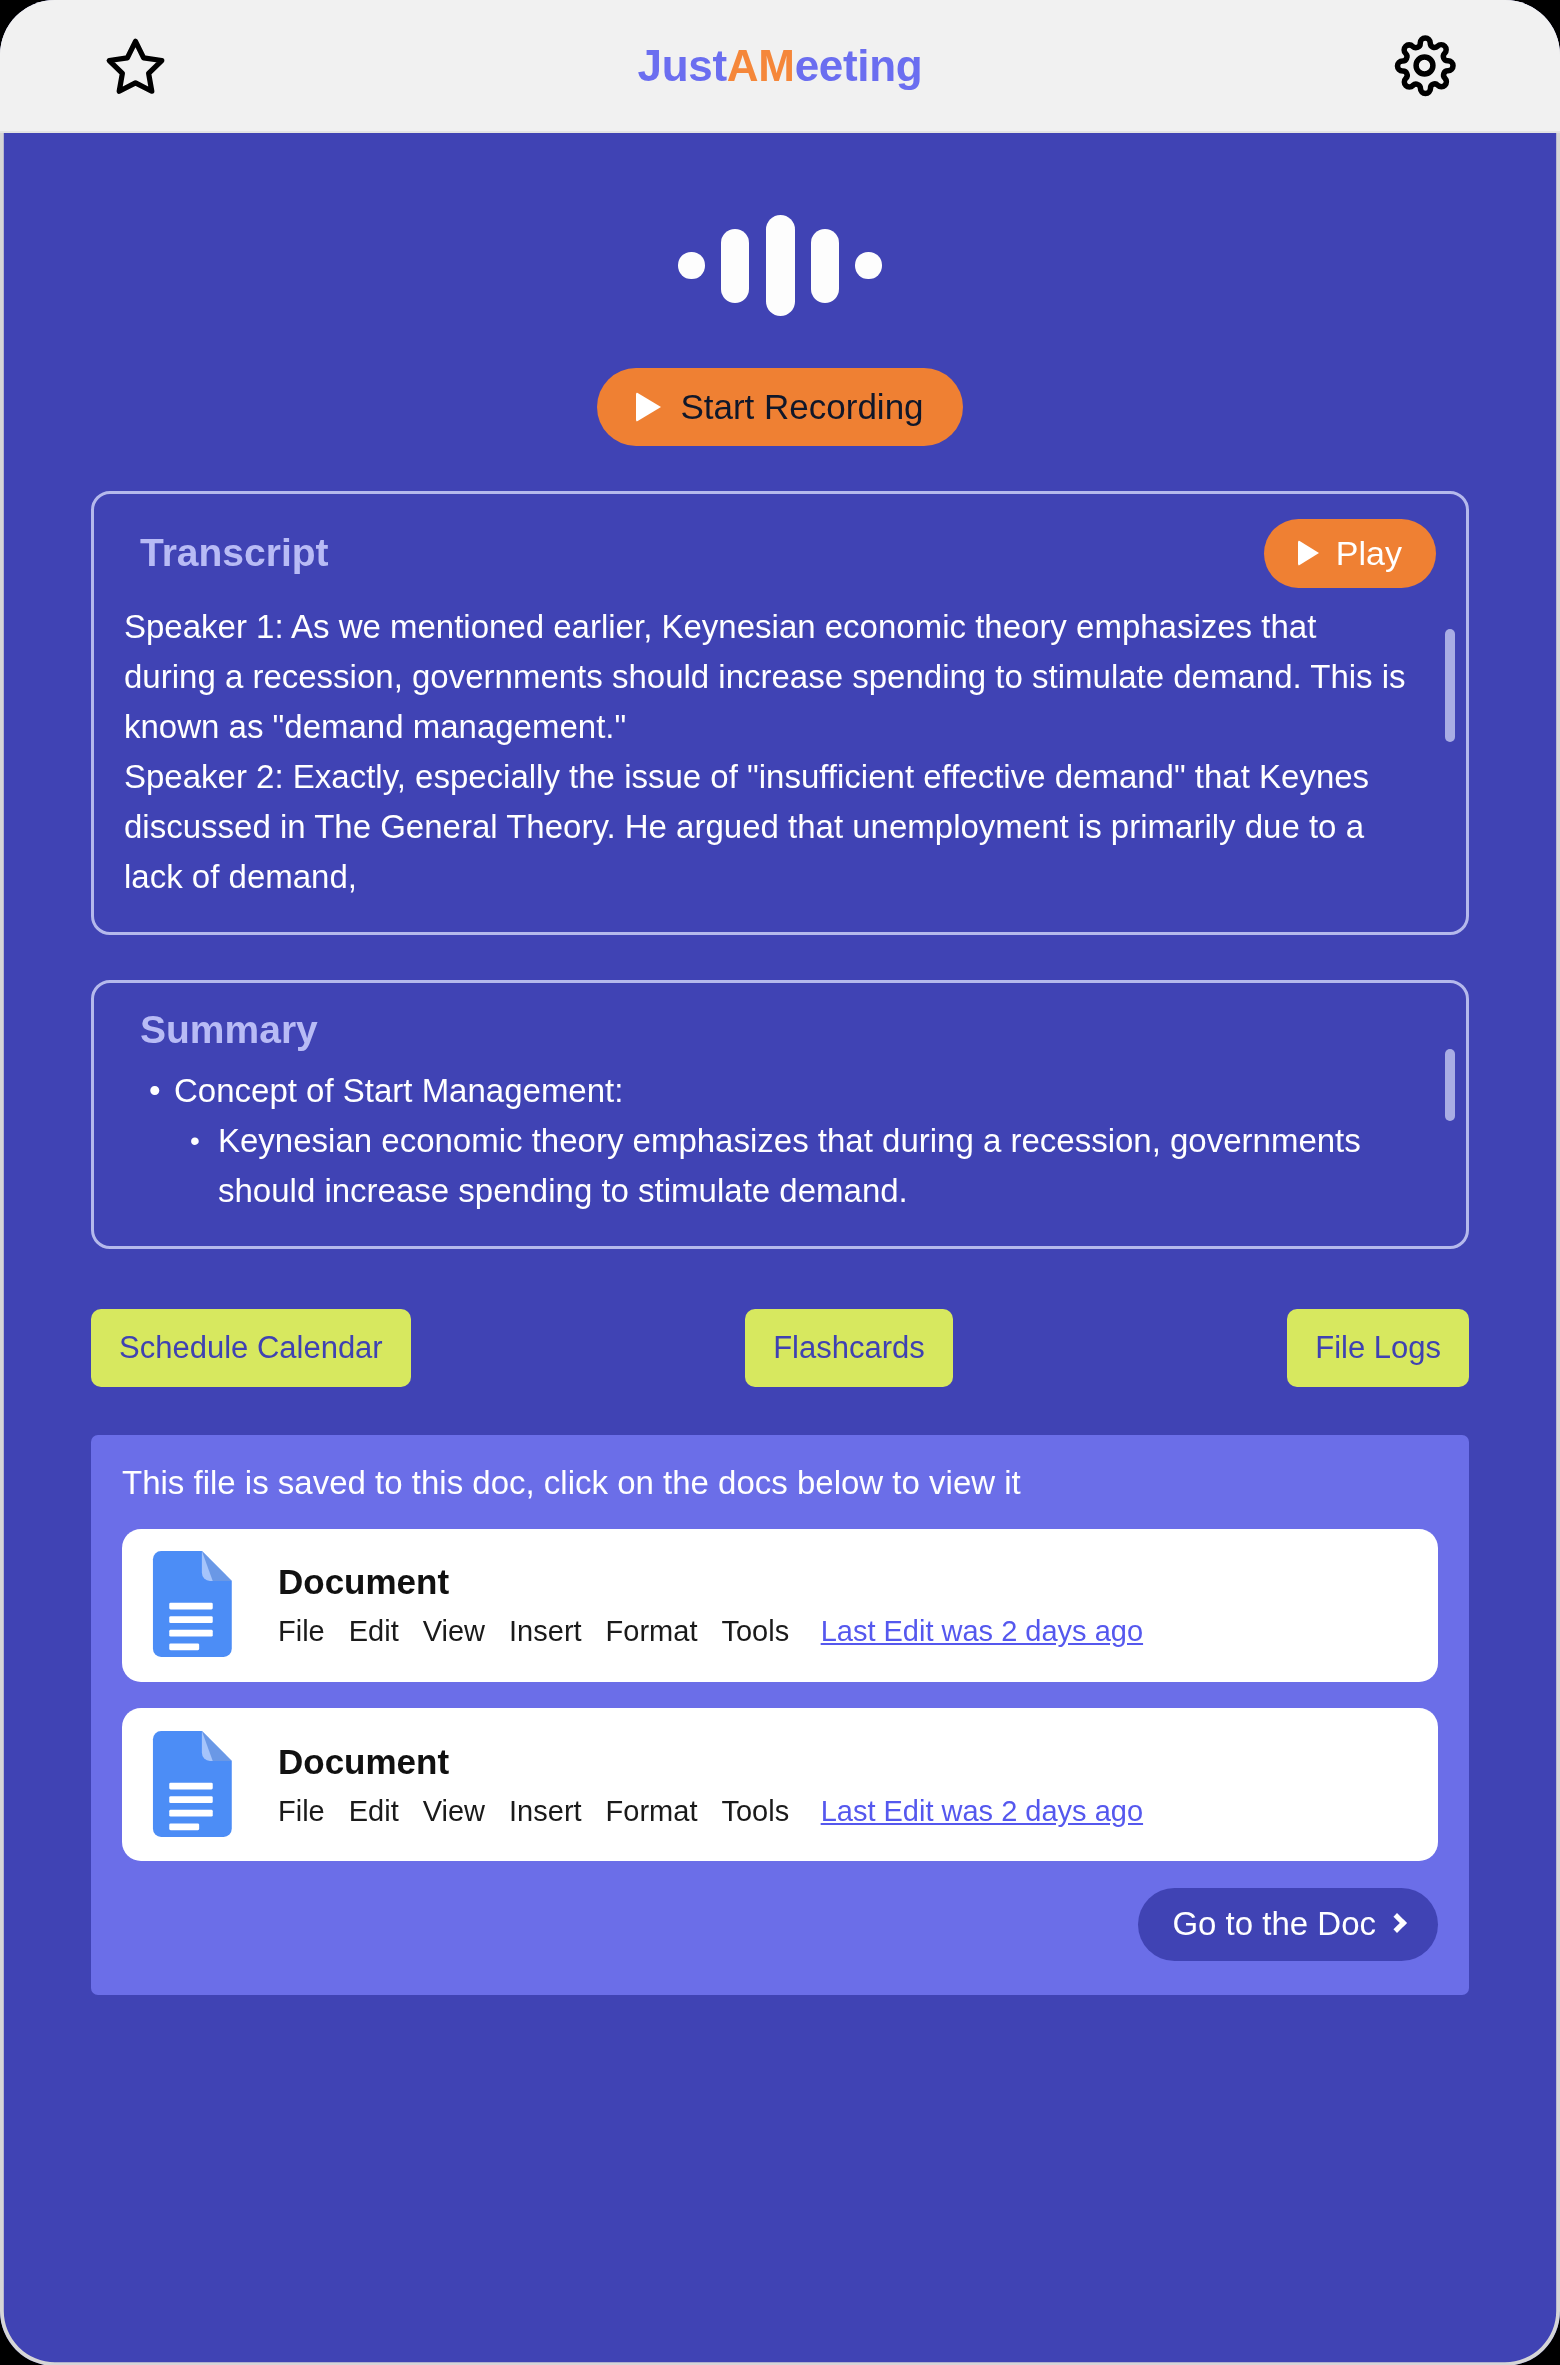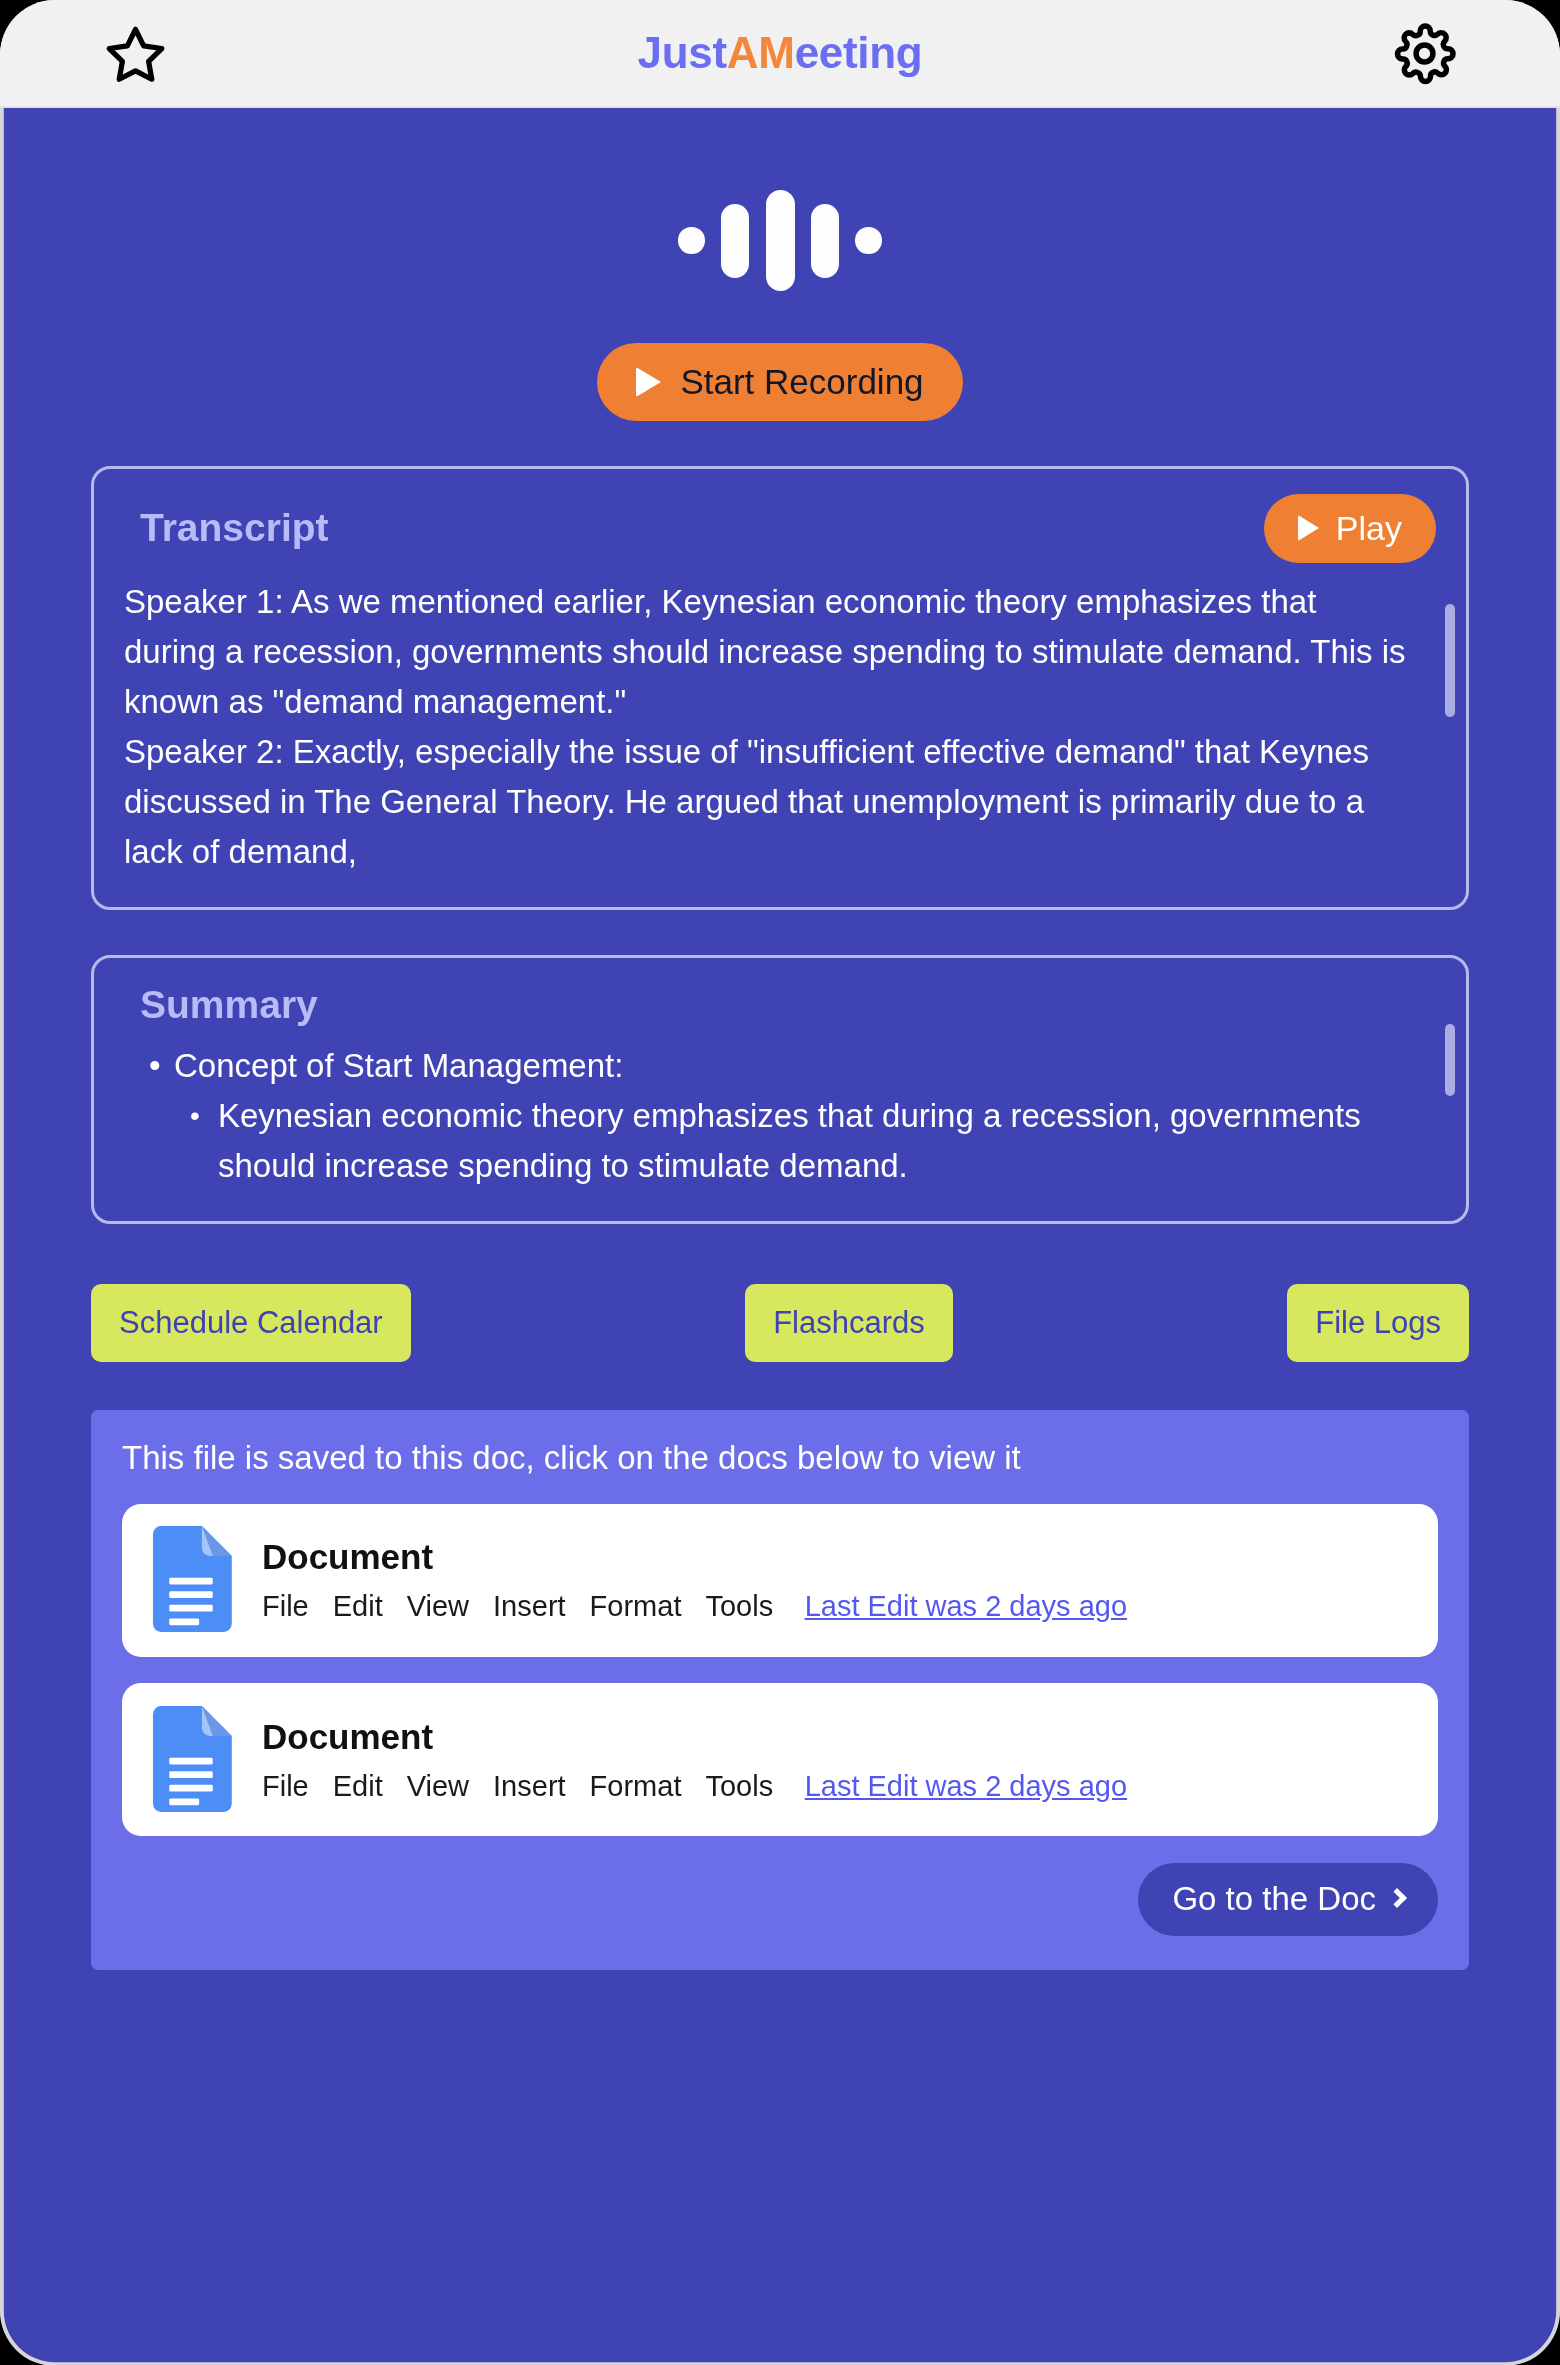--- a/index.html
+++ b/index.html
@@ -20,21 +20,21 @@
     background: #4043b4;
     border-radius: 55px;
     overflow: hidden;
     font-family: "Liberation Sans", sans-serif;
     box-shadow: 0 0 0 3.8px #d6d6d6 inset;
   }
 
   
   .app-header {
     position: relative;
-    height: 108px;
+    height: 133px;
     background: #f1f1f1;
     display: flex;
     align-items: center;
     justify-content: space-between;
     padding: 0 94px;
     border-bottom: 2.5px solid #e3e3e3;
   }
   .icon-btn {
     width: 82px;
     height: 82px;
@@ -218,21 +218,21 @@
     color: #ffffff;
     font-size: 33px;
     margin-bottom: 26.4px;
   }
   .doc-card {
     background: #ffffff;
     border-radius: 19px;
     padding: 22.6px 28px;
     display: flex;
     align-items: center;
-    gap: 30px;
+    gap: 46px;
     margin-bottom: 26.4px;
     cursor: pointer;
   }
   .doc-icon { flex: 0 0 auto; }
   .doc-meta { flex: 1 1 auto; }
   .doc-title {
     font-size: 35px;
     font-weight: bold;
     color: #111111;
     margin-bottom: 12.6px;

